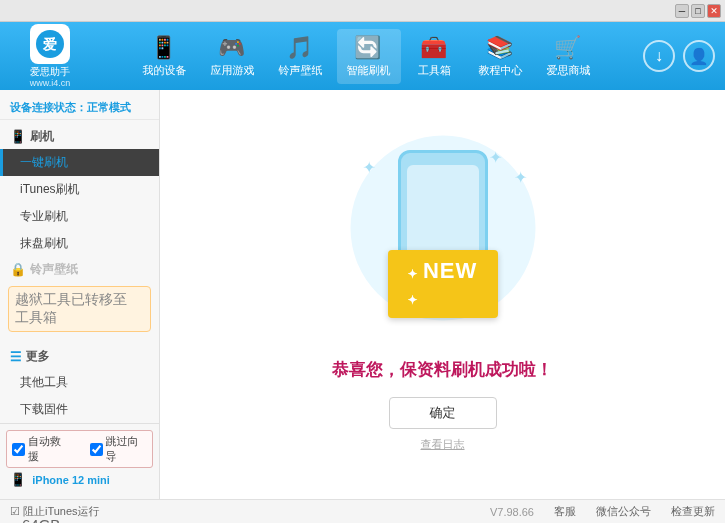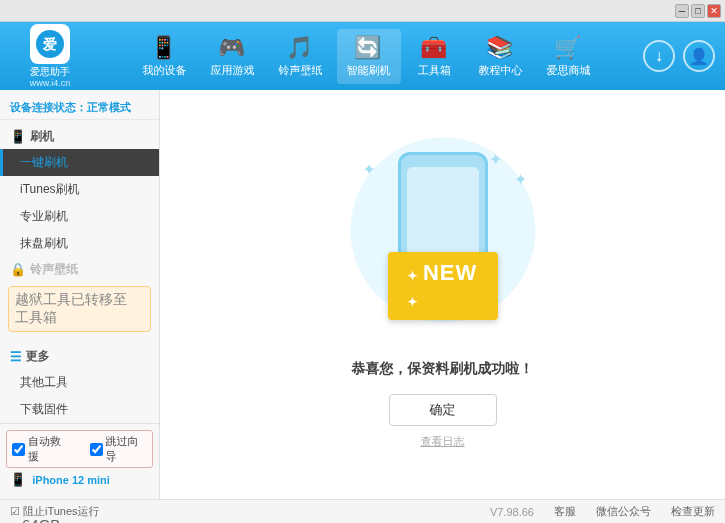--- a/index.html
+++ b/index.html
@@ -200,21 +200,21 @@
       left: 50%; top: 45%;
       transform: translate(-50%, -50%);
       width: 185px; height: 185px;
       background: #e8f8ff;
       border-radius: 50%;
       z-index: 0;
     }
     .phone-shape, .new-banner, .sparkle { z-index: 1; }
 
     .success-text {
-      font-size: 14px; color: #404040; margin-bottom: 16px; font-weight: bold;
+      font-size: 17px; color: #be185d; margin-bottom: 16px; font-weight: bold;
     }
     .confirm-btn {
       background: white; border: 1px solid #d0d0d0;
       padding: 6px 40px; border-radius: 4px;
       font-size: 13px; color: #333; cursor: pointer;
       margin-bottom: 8px;
     }
     .sub-link {
       font-size: 11px; color: #aaa; cursor: pointer;
       text-decoration: underline;

